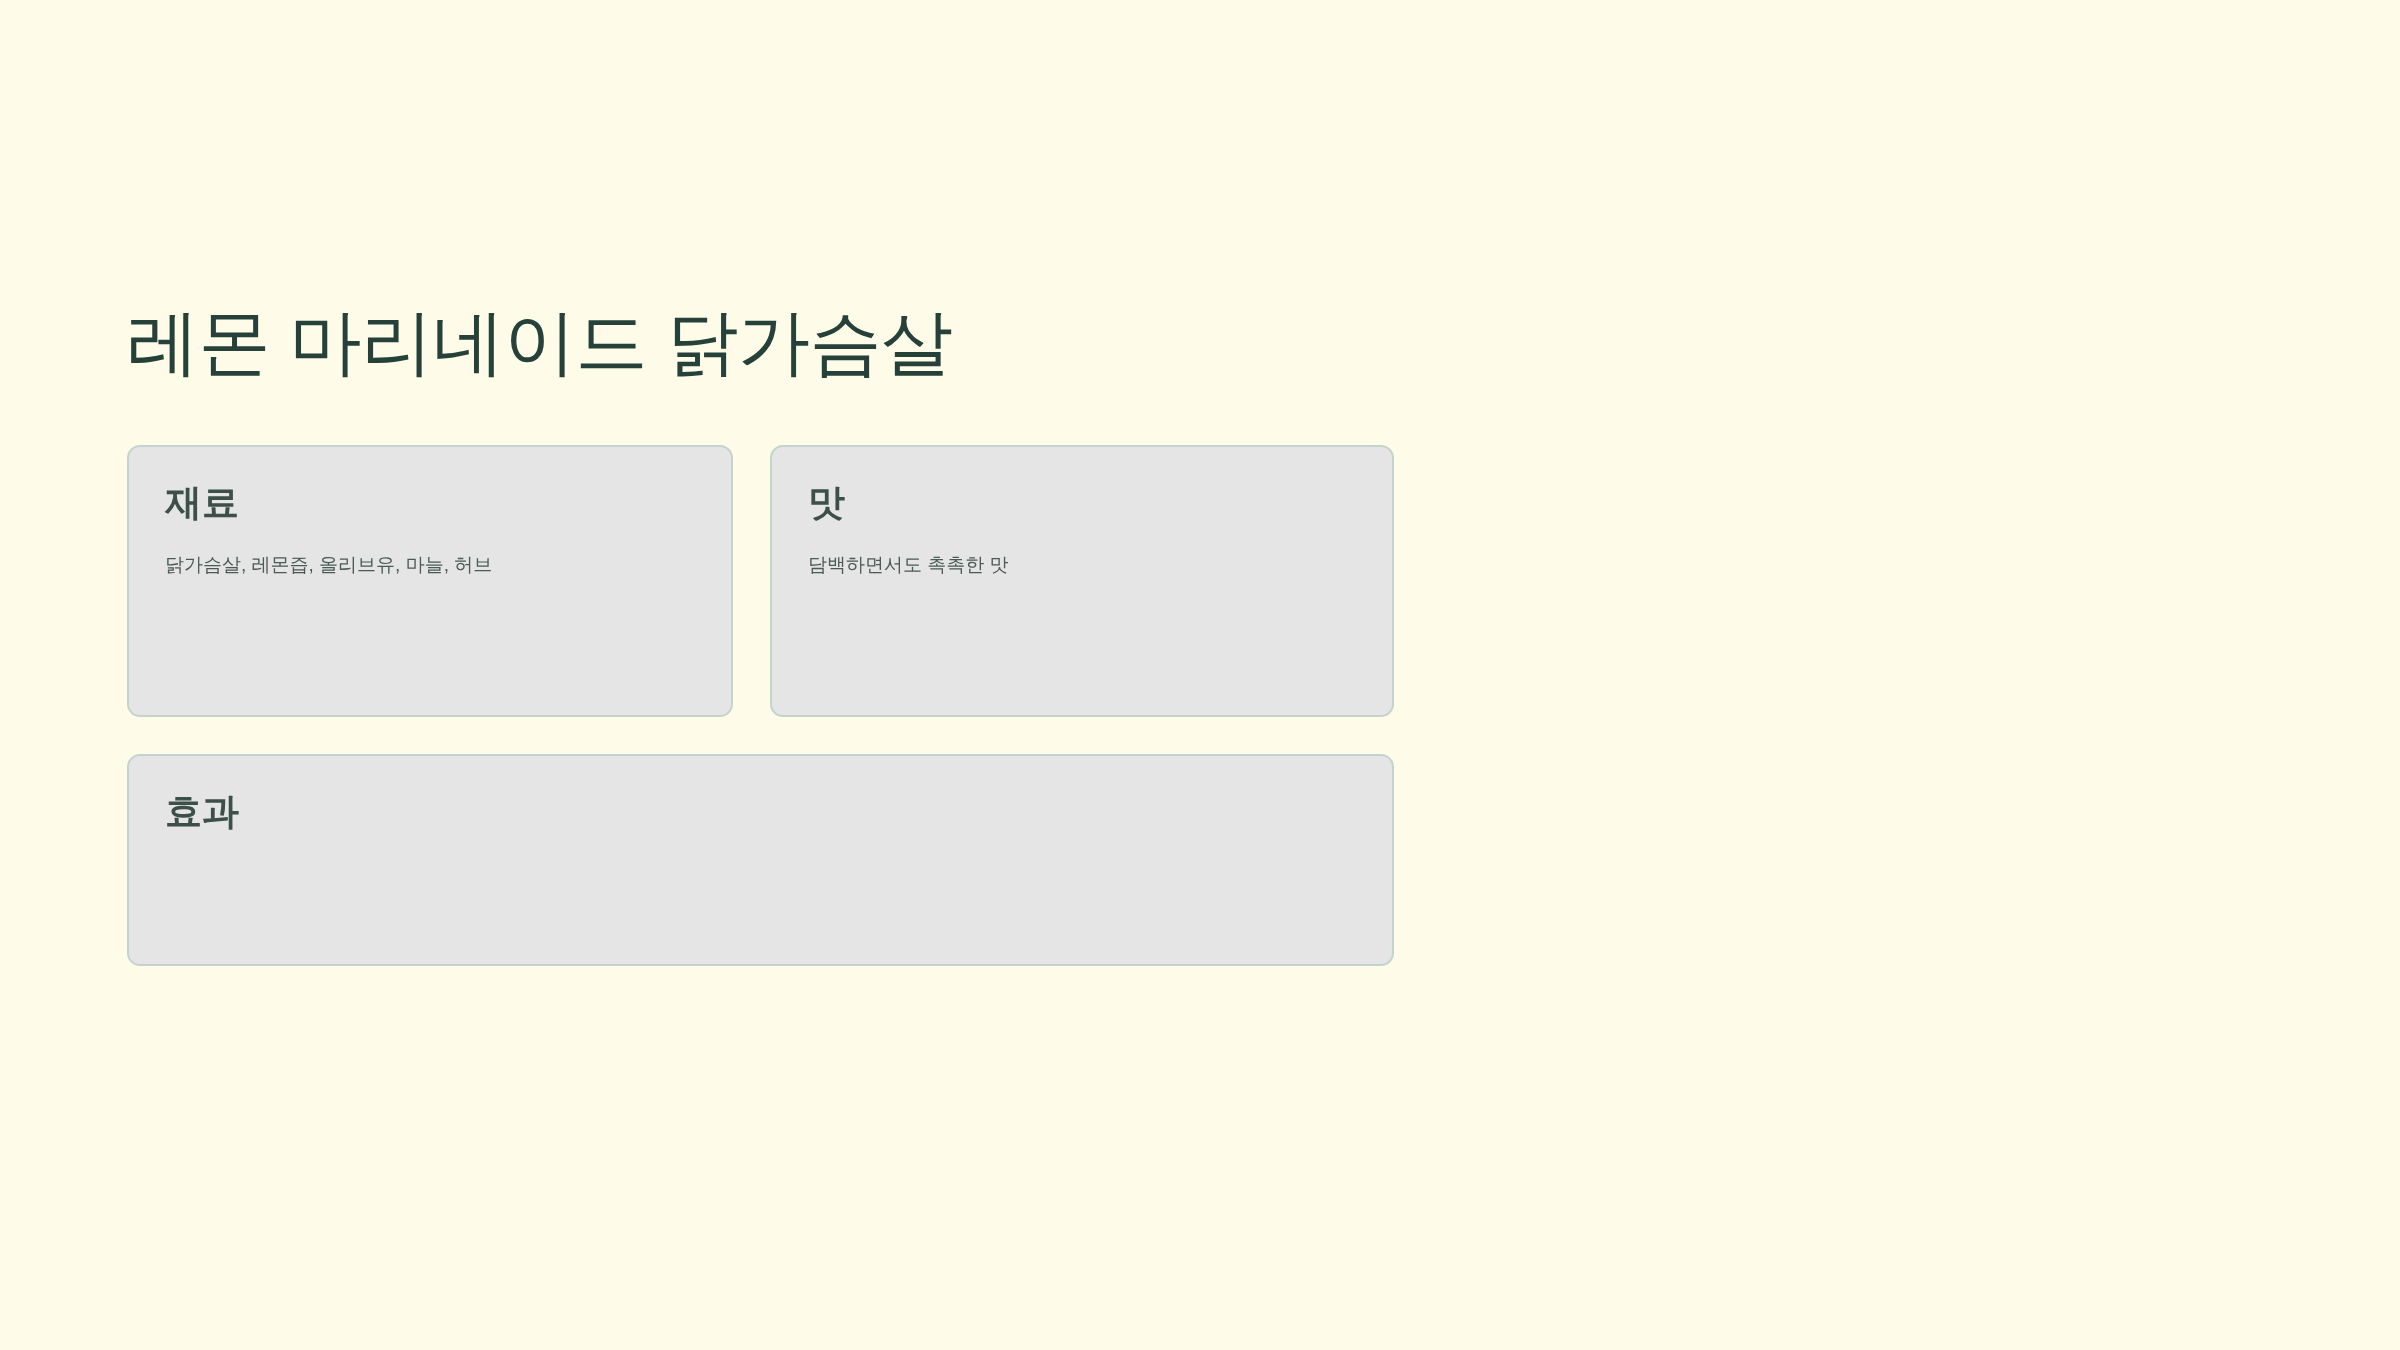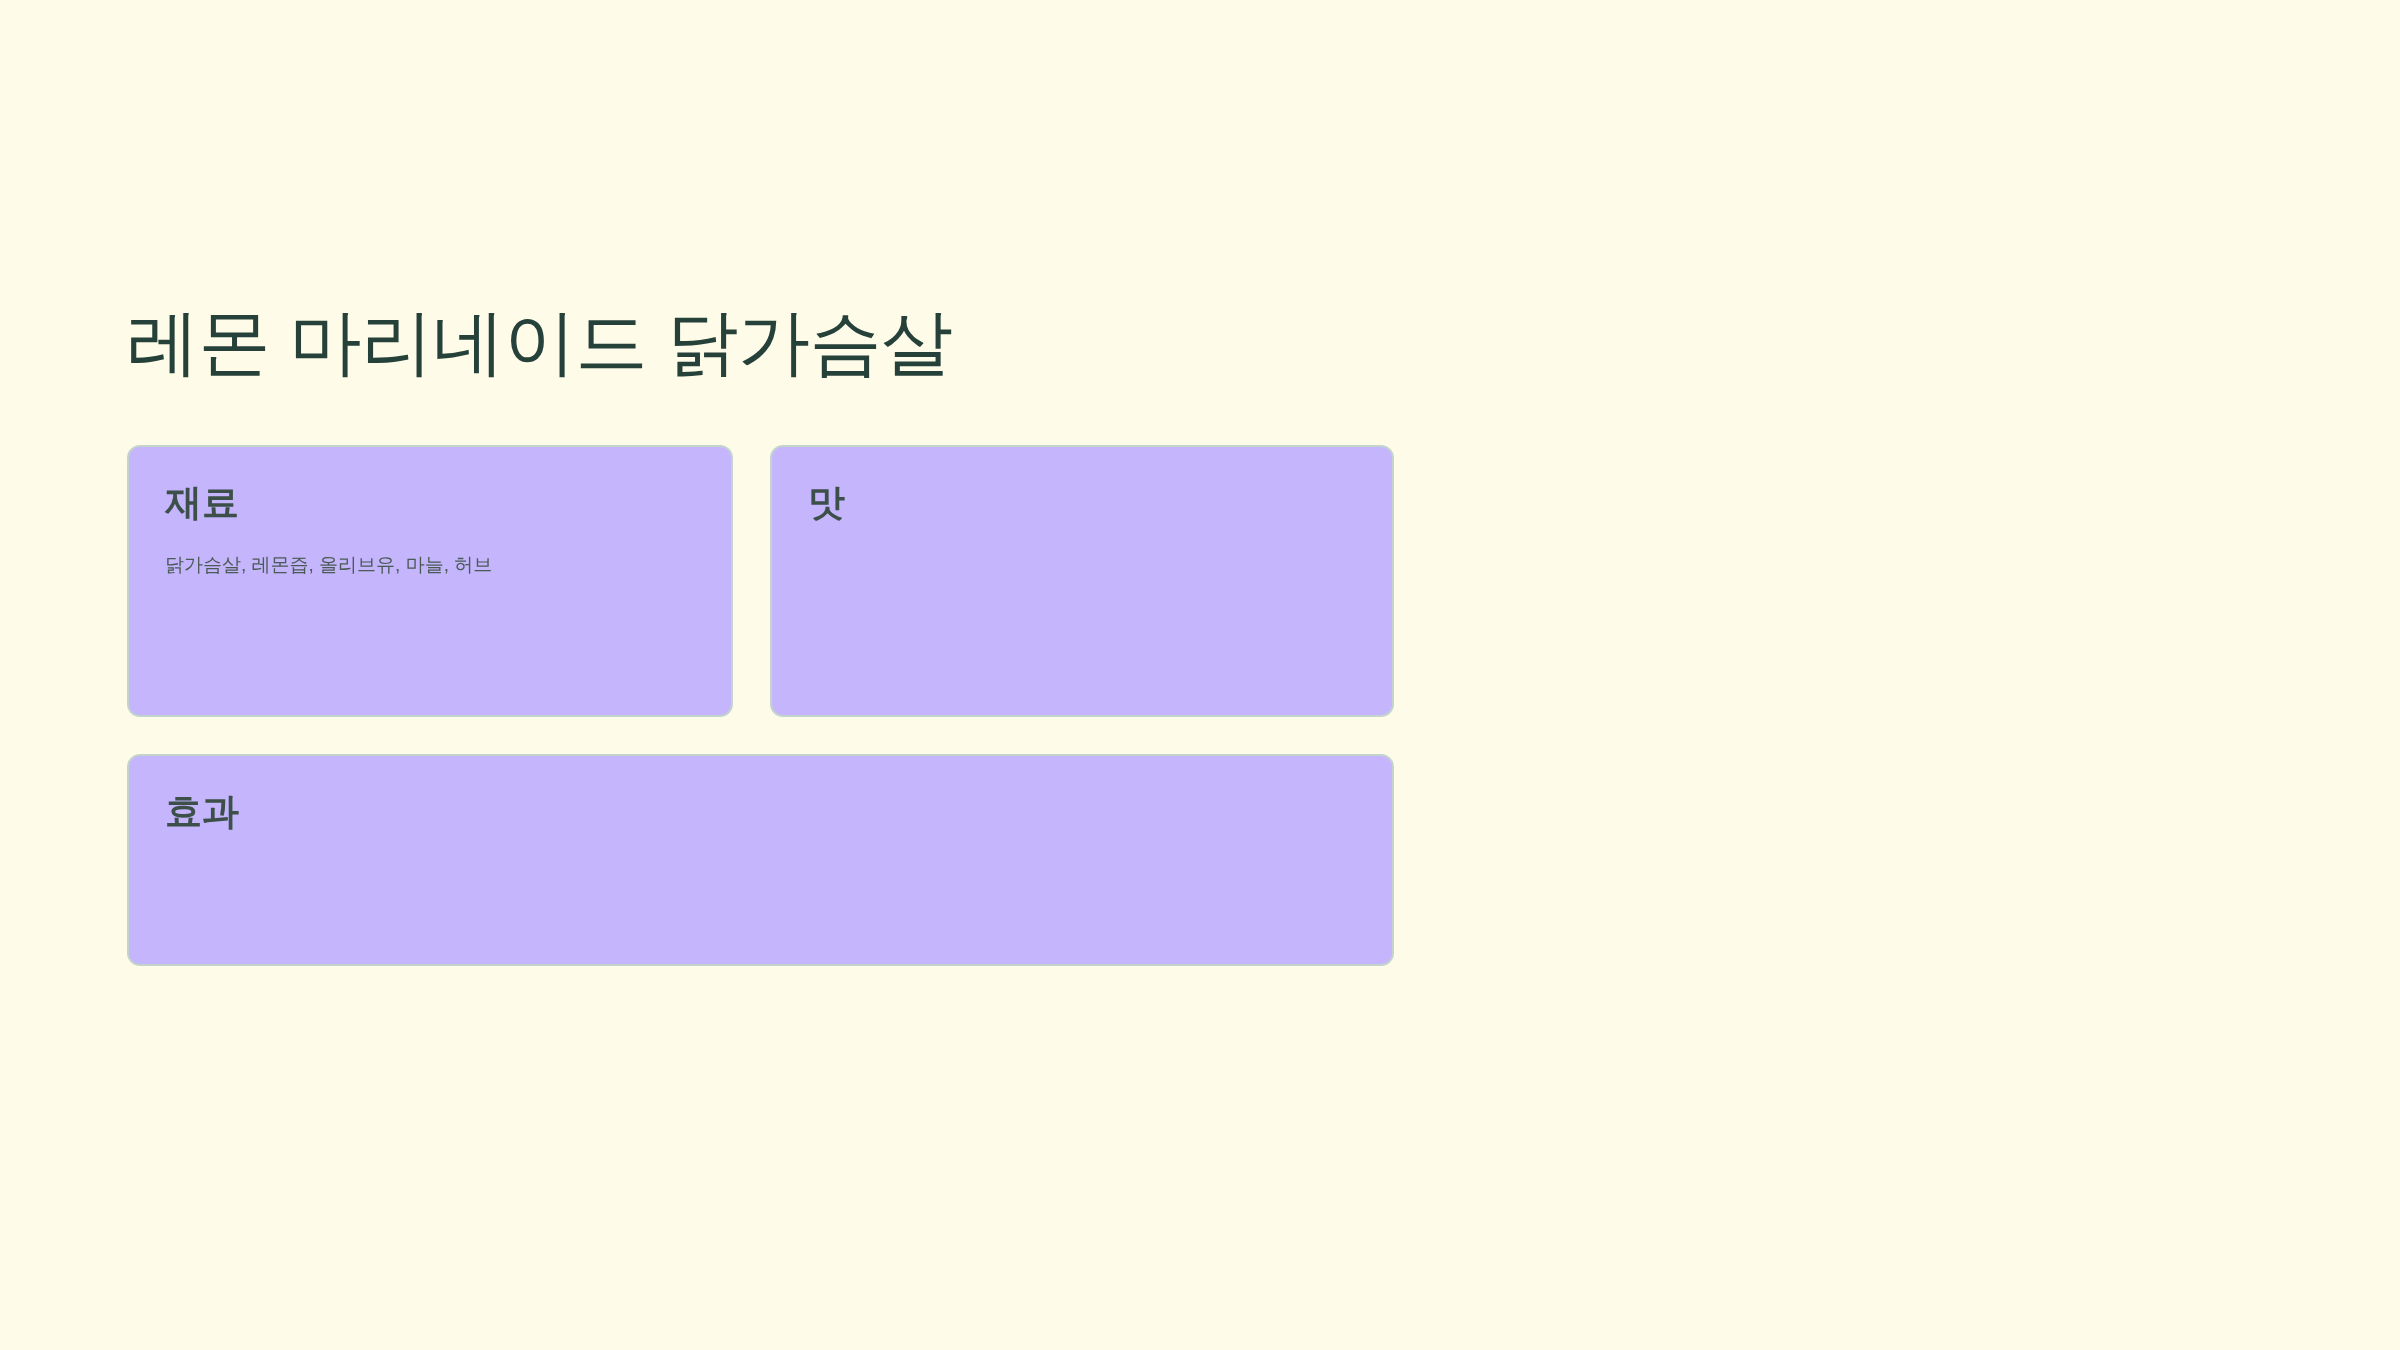--- a/index.html
+++ b/index.html
@@ -35,21 +35,21 @@
     white-space: nowrap;
   }
   .card-grid {
     display: flex;
     flex-wrap: wrap;
     gap: 37px;
     width: 1267px;
   }
   .card {
     box-sizing: border-box;
-    background: #c4b5fd;
+    background: #e5e5e5;
     border: 2px solid #c3d4cc;
     border-radius: 13px;
     padding: 36px 36px 40px 36px;
   }
   .card-half {
     width: 606px;
     min-height: 272px;
   }
   .card-half:nth-of-type(2) {
     width: 624px;
@@ -83,20 +83,21 @@
 
     <div class="card-grid">
 
       <div class="card card-half">
         <div class="card-heading">재료</div>
         <div class="card-body">닭가슴살, 레몬즙, 올리브유, 마늘, 허브</div>
       </div>
 
       <div class="card card-half">
         <div class="card-heading">맛</div>
+        <div class="card-body">담백하면서도 촉촉한 맛</div>
       </div>
 
       <div class="card card-full">
         <div class="card-heading">효과</div>
       </div>
 
     </div>
   </div>
 </div>
 

